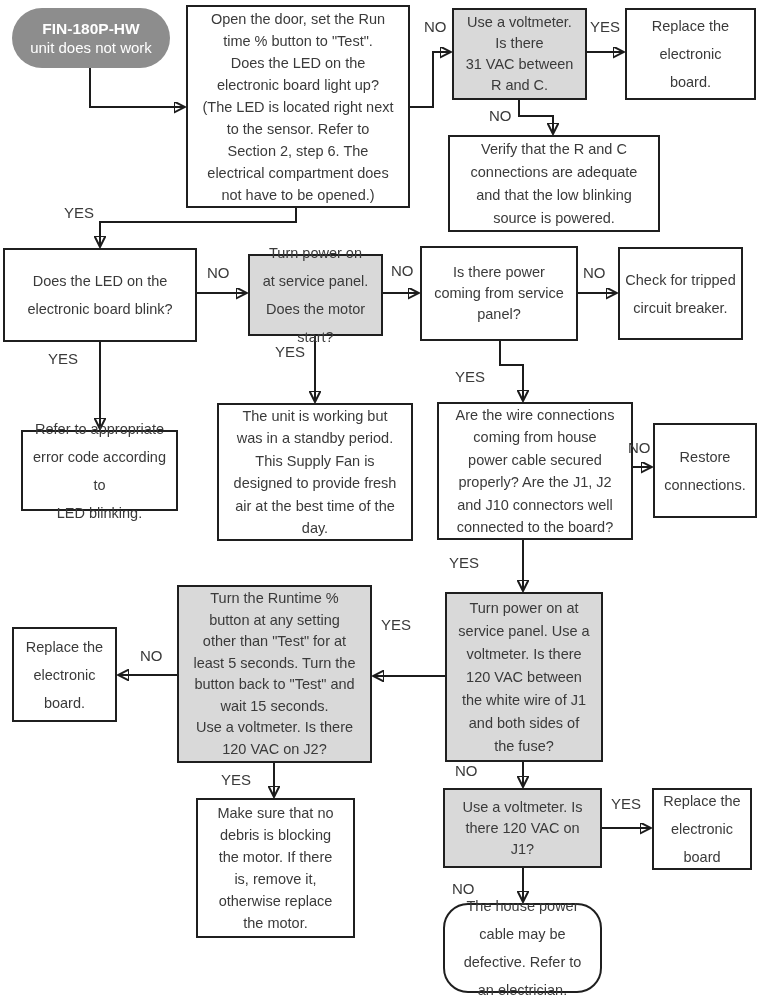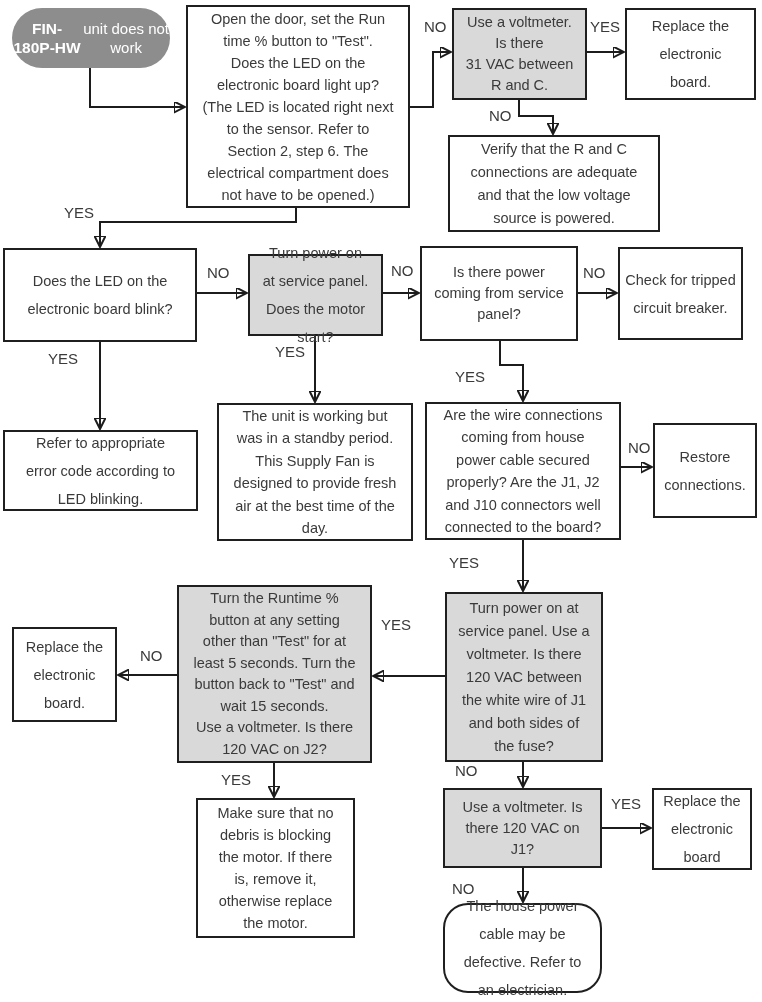--- a/index.html
+++ b/index.html
@@ -21,42 +21,42 @@
     text-align:center;white-space:pre-line;
     font-size:14.5px;line-height:28px;
     padding:2px 4px;
   }
   .node.grey{background:var(--gray-fill,#d9d9d9);}
   .pill{
     position:absolute;box-sizing:border-box;
     left:12px;top:8px;width:158px;height:60px;
     background:var(--pill-fill,#8d8d8d);
     border-radius:32px;
-    display:flex;align-items:center;justify-content:center;
+    display:flex;flex-direction:column;align-items:center;justify-content:center;
     color:var(--pill-text,#ffffff);
     text-align:center;line-height:19px;
   }
   .pill .t{font-weight:bold;font-size:15.5px;}
   .pill .s{font-size:15px;}
   .elabel{
     position:absolute;font-size:15px;color:var(--text,#3a3a3a);
     line-height:16px;
   }
   
   .n0{left:186px;top:5px;width:224px;height:203px;line-height:22px;}
   .n1{left:452px;top:8px;width:135px;height:92px;line-height:21px;}
   .n2{left:625px;top:8px;width:131px;height:92px;}
   .n3{left:448px;top:135px;width:212px;height:97px;line-height:23px;}
   .n4{left:3px;top:248px;width:194px;height:94px;}
   .n5{left:248px;top:254px;width:135px;height:82px;}
   .n6{left:420px;top:246px;width:158px;height:95px;line-height:21px;}
   .n7{left:618px;top:247px;width:125px;height:93px;}
-  .n8{left:3px;top:430px;width:195px;height:81px;}
+  .n8{left:21px;top:430px;width:157px;height:81px;}
   .n9{left:217px;top:403px;width:196px;height:138px;line-height:22.5px;}
-  .n10{left:425px;top:402px;width:196px;height:138px;line-height:22.5px;}
+  .n10{left:437px;top:402px;width:196px;height:138px;line-height:22.5px;}
   .n11{left:653px;top:423px;width:104px;height:95px;}
   .n12{left:445px;top:592px;width:158px;height:170px;line-height:23px;}
   .n13{left:177px;top:585px;width:195px;height:178px;line-height:21.5px;}
   .n14{left:12px;top:627px;width:105px;height:95px;}
   .n15{left:196px;top:798px;width:159px;height:140px;line-height:22px;}
   .n16{left:443px;top:788px;width:159px;height:80px;line-height:21px;}
   .n17{left:652px;top:788px;width:100px;height:82px;}
   .n18{left:443px;top:903px;width:159px;height:90px;border-radius:25px;}
   
   .e1{left:424px;top:19px;}   .e2{left:590px;top:19px;}
@@ -117,21 +117,21 @@
 not have to be opened.)</div>
   <div class="node n1 grey">Use a voltmeter.
 Is there
 31 VAC between
 R and C.</div>
   <div class="node n2">Replace the
 electronic
 board.</div>
   <div class="node n3">Verify that the R and C
 connections are adequate
-and that the low voltage
+and that the low blinking
 source is powered.</div>
   <div class="node n4">Does the LED on the
 electronic board blink?</div>
   <div class="node n5 grey">Turn power on
 at service panel.
 Does the motor
 start?</div>
   <div class="node n6">Is there power
 coming from service
 panel?</div>

